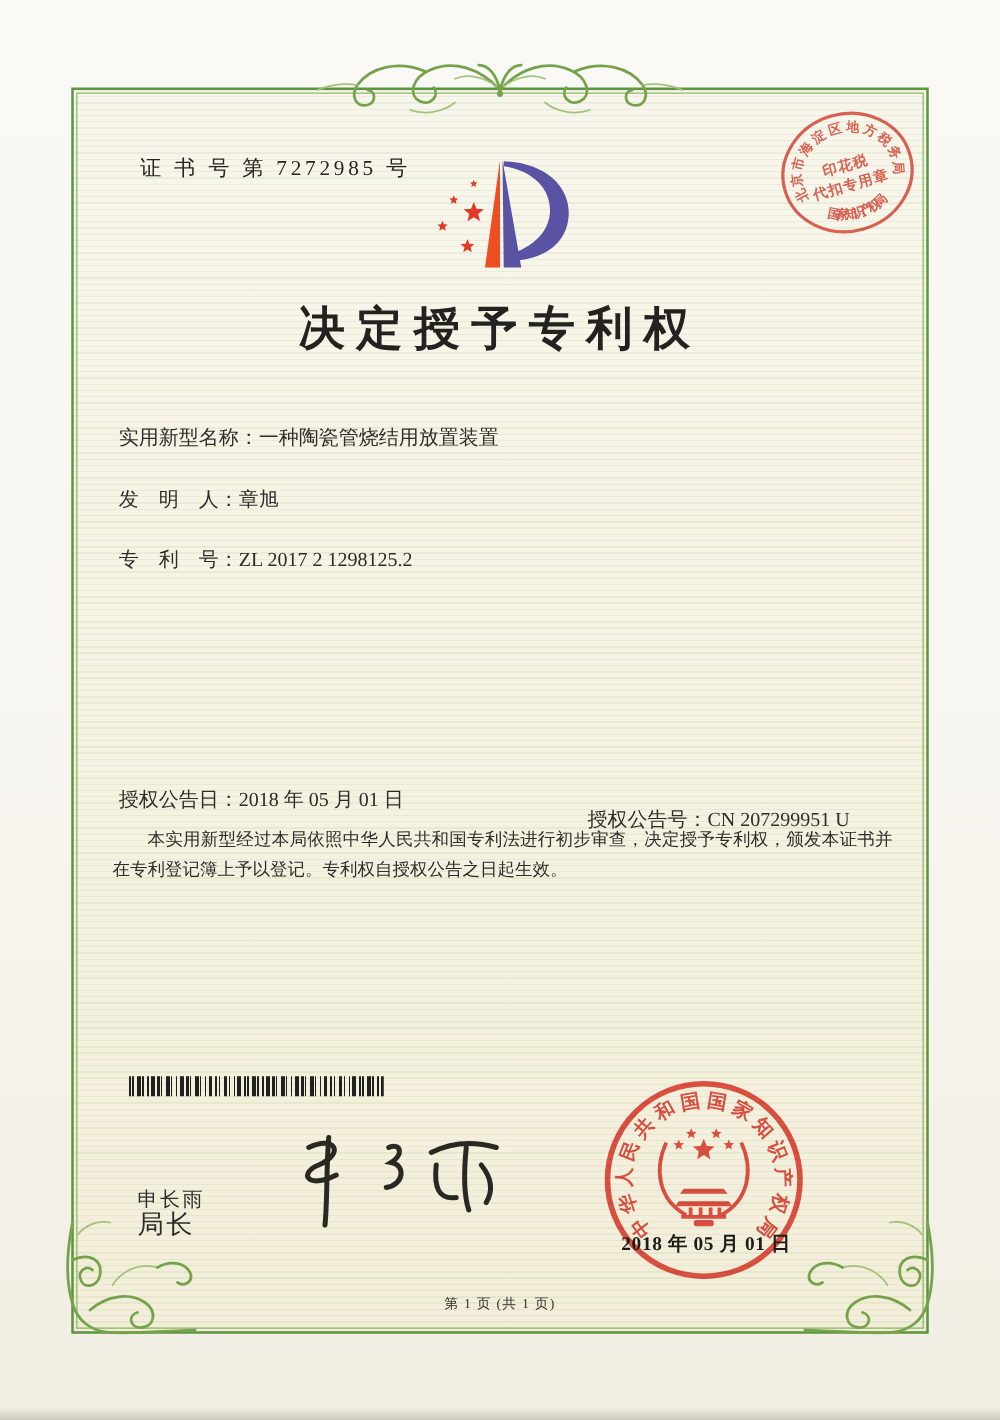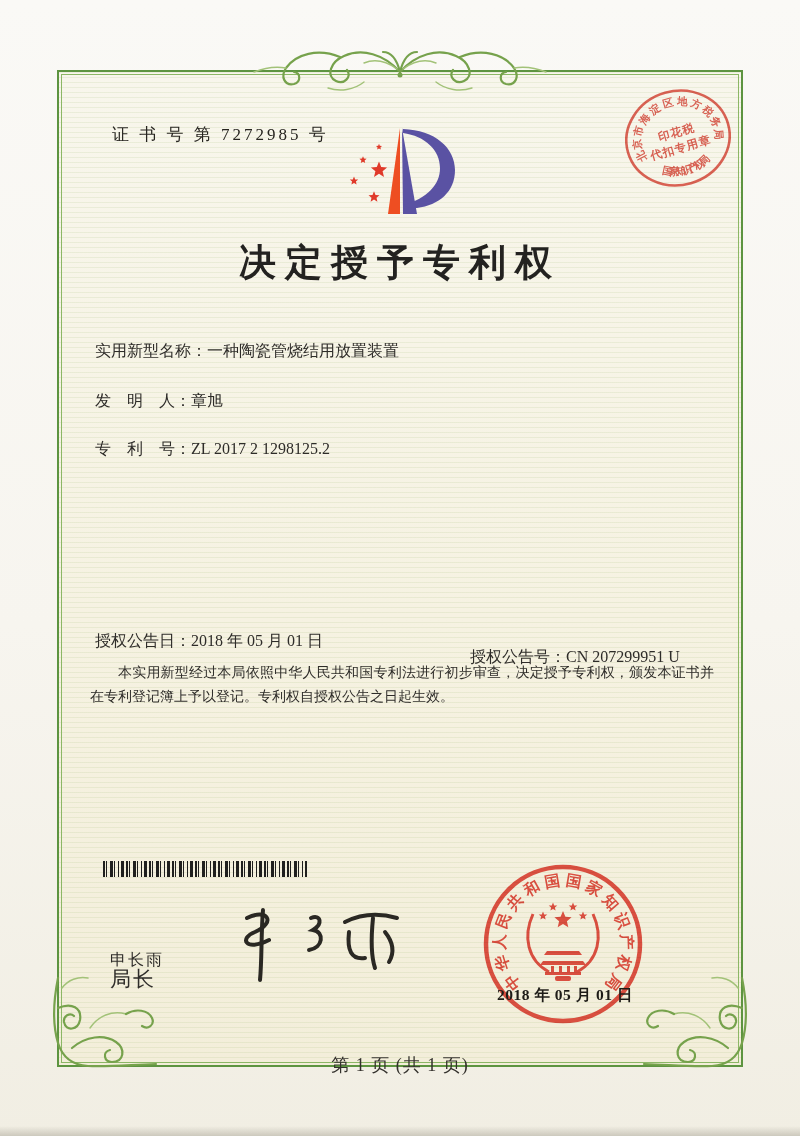--- a/index.html
+++ b/index.html
@@ -37,22 +37,22 @@
       #20201e 0 2px,transparent 2px 3px,#20201e 3px 4px,transparent 4px 7px,
       #20201e 7px 10px,transparent 10px 11px,#20201e 11px 12px,transparent 12px 15px,
       #20201e 15px 16px,transparent 16px 18px,#20201e 18px 21px,transparent 21px 23px);}
   .sig-title{position:absolute;left:110px;top:918px;font-size:21px;letter-spacing:2px;z-index:4;margin-top:47px;}
   .sig-name{position:absolute;left:110px;top:950px;font-size:16px;letter-spacing:2px;z-index:4;}
   .signature{position:absolute;left:225px;top:888px;z-index:4;}
   .seal{position:absolute;left:481px;top:862px;z-index:5;mix-blend-mode:multiply;opacity:.92;}
   .seal-date{position:absolute;left:497px;top:985px;font-size:15.5px;font-weight:700;
     letter-spacing:.5px;color:#1d1b17;z-index:6;}
   .stamp{position:absolute;left:603px;top:76px;z-index:5;mix-blend-mode:multiply;opacity:.88;}
-  .footer{position:absolute;left:0;right:0;top:1035px;text-align:center;font-size:18px;
-    letter-spacing:1px;color:#33312c;z-index:4;margin-top:18px;}
+  .footer{position:absolute;left:0;right:0;top:1035px;text-align:center;font-size:11px;
+    letter-spacing:1px;color:#33312c;z-index:4;}
   .green-stroke{stroke:#76a24c;fill:none;stroke-width:2.2;stroke-linecap:round;}
   .green-stroke-light{stroke:#a2c278;fill:none;stroke-width:1.4;stroke-linecap:round;}
 </style>
 </head>
 <body>
 
 <div class="page">
 
   <div class="frame">
     <div class="frame-inner"></div>

